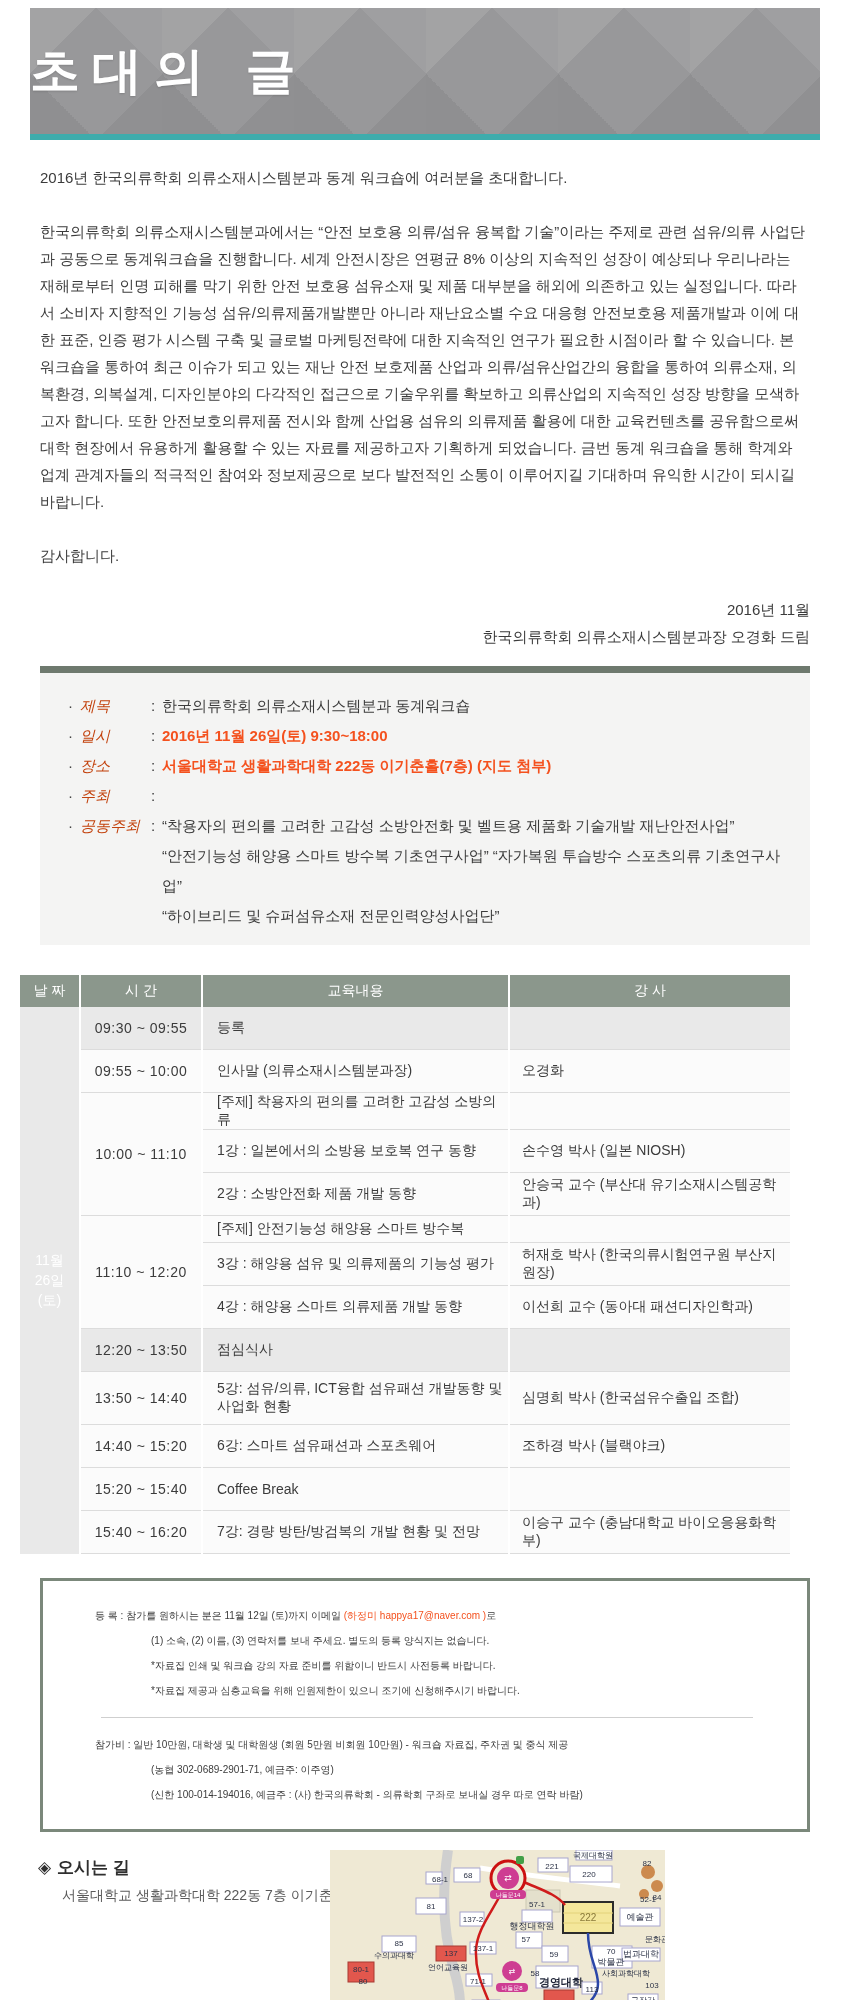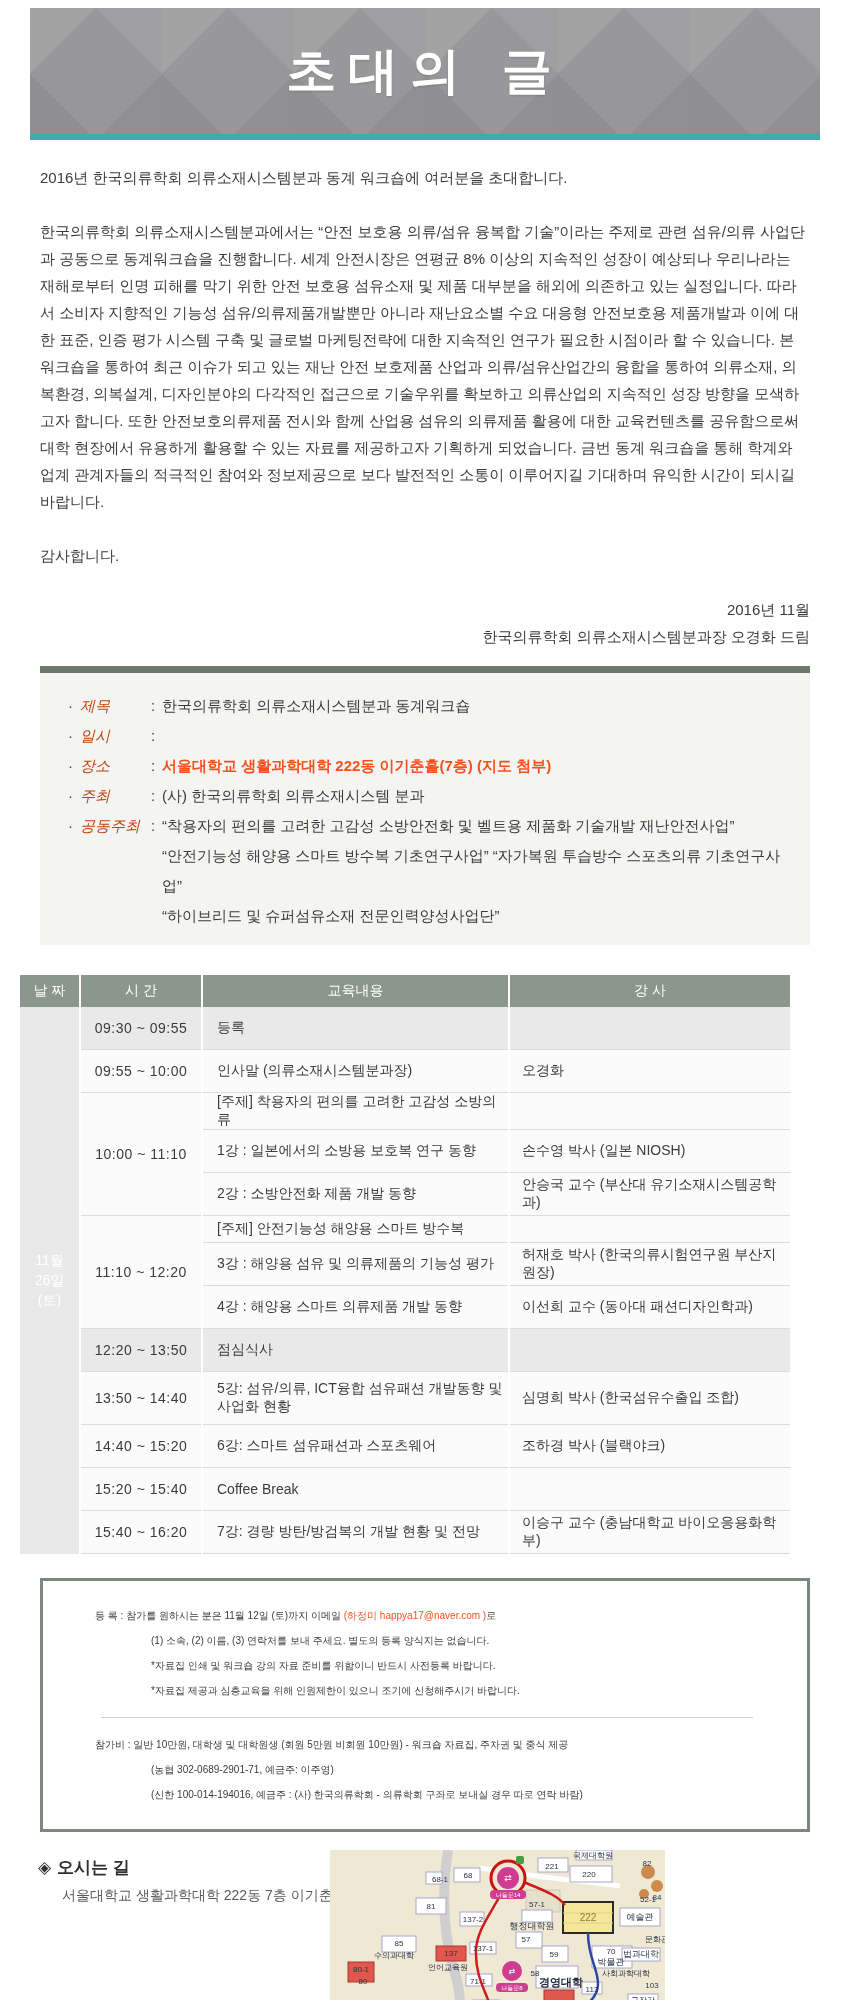--- a/index.html
+++ b/index.html
@@ -4,21 +4,21 @@
 <style>
   html,body{margin:0;padding:0;}
   body{
     width:850px;height:2000px;overflow:hidden;background:#fff;
     font-family:"Liberation Sans","DejaVu Sans",sans-serif;
     color:#3b3b3b;
   }
   
   .banner-wrap{margin:8px 30px 0 30px;}
   .banner{
-    height:126px;display:flex;align-items:center;justify-content:center;
+    height:126px;display:flex;align-items:center;justify-content:flex-start;
     background-color:#98989a;
     background-image:
       linear-gradient(135deg, rgba(255,255,255,0.10) 25%, transparent 25%),
       linear-gradient(225deg, rgba(255,255,255,0.07) 25%, transparent 25%),
       linear-gradient(45deg,  rgba(0,0,0,0.06) 25%, transparent 25%),
       linear-gradient(315deg, rgba(0,0,0,0.05) 25%, transparent 25%);
     background-size:132px 132px;
   }
   .banner h1{
     margin:0;color:#ffffff;font-family:"DejaVu Serif","Liberation Serif",serif;
@@ -125,32 +125,32 @@
   <div class="info-row">
     <span class="bullet">·</span>
     <span class="lbl">제목</span>
     <span class="colon">:</span>
     <span class="val">한국의류학회 의류소재시스템분과 동계워크숍</span>
   </div>
   <div class="info-row">
     <span class="bullet">·</span>
     <span class="lbl">일시</span>
     <span class="colon">:</span>
+    <span class="val orange">2016년 11월 26일(토) 9:30~18:00</span>
   </div>
   <div class="info-row">
     <span class="bullet">·</span>
     <span class="lbl">장소</span>
     <span class="colon">:</span>
     <span class="val orange">서울대학교 생활과학대학 222동 이기춘홀(7층) (지도 첨부)</span>
   </div>
   <div class="info-row">
     <span class="bullet">·</span>
     <span class="lbl">주최</span>
     <span class="colon">:</span>
-    <span class="val">(사) 한국의류학회 의류소재시스템 분과</span>
   </div>
   <div class="info-row">
     <span class="bullet">·</span>
     <span class="lbl">공동주최</span>
     <span class="colon">:</span>
     <span class="val">
       <span class="vline">“착용자의 편의를 고려한 고감성 소방안전화 및 벨트용 제품화 기술개발 재난안전사업”</span>
       <span class="vline">“안전기능성 해양용 스마트 방수복 기초연구사업” “자가복원 투습방수 스포츠의류 기초연구사업”</span>
       <span class="vline">“하이브리드 및 슈퍼섬유소재 전문인력양성사업단”</span>
     </span>

